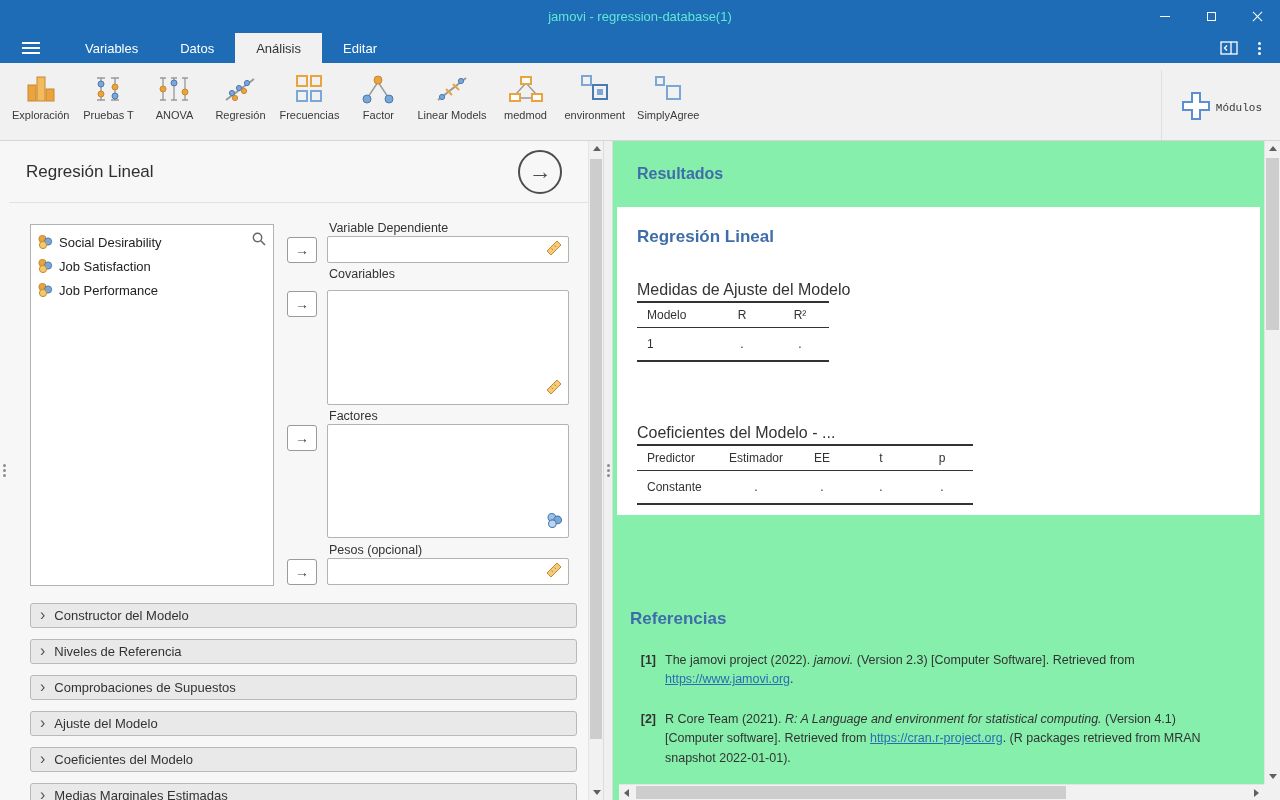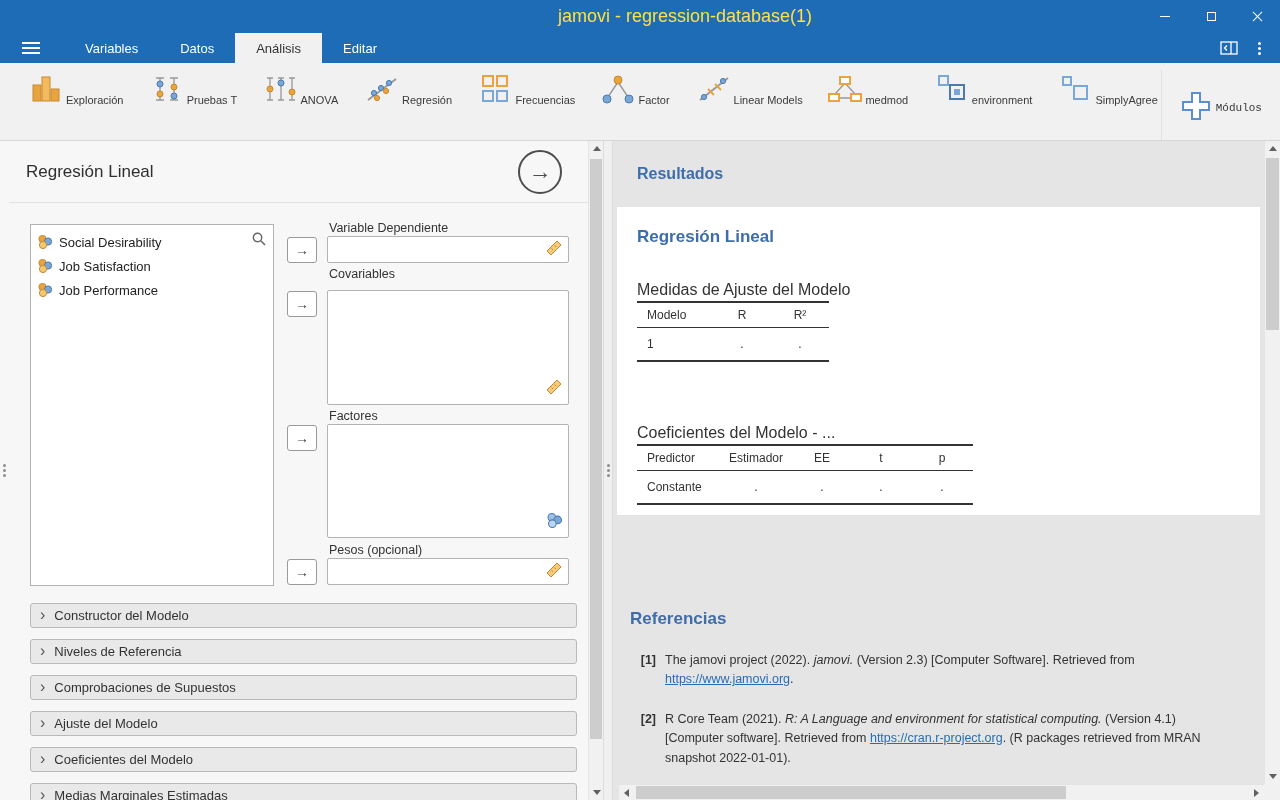--- a/index.html
+++ b/index.html
@@ -2,21 +2,21 @@
 <html><head>
 <meta charset="utf-8">
 <style>
   * { box-sizing: border-box; margin: 0; padding: 0; }
   html,body { width:1280px; height:800px; overflow:hidden; }
   body { font-family:"Liberation Sans","DejaVu Sans",sans-serif; background:#fff; color:#333; }
   .app { width:1280px; height:800px; display:flex; flex-direction:column; overflow:hidden; }
 
   
   .titlebar { height:33px; background:#1e6cb5; position:relative; display:flex; align-items:center; flex:0 0 auto; }
-  .titlebar-title { position:absolute; left:50%; transform:translateX(-50%); color:#fde047; font-size:18px; white-space:nowrap;margin-left:45px; }
+  .titlebar-title { position:absolute; left:50%; transform:translateX(-50%); color:#5eead4; font-size:13px; white-space:nowrap; }
   .winbtns { margin-left:auto; display:flex; height:100%; }
   .winbtn { width:46px; height:100%; display:flex; align-items:center; justify-content:center; }
   .glyph-min { width:10px; height:1px; background:#fff; }
   .glyph-max { width:9px; height:9px; border:1px solid #fff; }
   .glyph-close { position:relative; width:11px; height:11px; }
   .glyph-close::before,.glyph-close::after { content:""; position:absolute; left:5px; top:-1px; width:1px; height:13px; background:#fff; }
   .glyph-close::before { transform:rotate(45deg); }
   .glyph-close::after { transform:rotate(-45deg); }
 
   
@@ -25,21 +25,21 @@
   .hamburger i { display:block; width:18px; height:2px; background:#fff; }
   .tab { padding:0 21px; display:flex; align-items:center; color:#fff; font-size:13px; }
   .tab.active { background:#f1f1f1; color:#333; }
   .menubar-right { margin-left:auto; display:flex; align-items:center; gap:4px; padding-right:8px; }
   .mb-icon { width:26px; height:24px; display:flex; align-items:center; justify-content:center; }
   .kebab { display:flex; flex-direction:column; gap:2px; }
   .kebab i { width:3px; height:3px; border-radius:50%; background:#fff; display:block; }
 
   
   .ribbon { height:78px; background:#f1f1f1; border-bottom:1px solid #d5d5d5; display:flex; align-items:flex-start; padding:7px 4px 0 6px; flex:0 0 auto; }
-  .ribbon-item { min-width:66px; padding:2px 6px 0; display:flex; align-items:flex-end;margin-left:14px; }
+  .ribbon-item { min-width:66px; padding:2px 6px 0; display:flex; flex-direction:column; align-items:center; }
   .ribbon-item .ric { flex:0 0 auto; }
   .ribbon-label { font-size:11px; color:#3a3a3a; margin-top:3px; white-space:nowrap; }
   .ribbon-spacer { flex:1; }
   .ribbon-modules { border-left:1px solid #e0e0e0; align-self:stretch; padding:2px 14px 0; display:flex; flex-direction:row; align-items:center;font-family:Liberation Mono, monospace; }
 
   
   .main { flex:1; display:flex; min-height:0; }
   .side-strip { width:9px; background:#f7f7f7; display:flex; align-items:center; justify-content:center; }
   .center-strip { width:10px; background:#f0f0f0; border-left:1px solid #dcdcdc; border-right:1px solid #dcdcdc; display:flex; align-items:center; justify-content:center; }
   .dots i { display:block; width:3px; height:3px; border-radius:50%; background:#8d8d8d; margin:2px 0; }
@@ -65,21 +65,21 @@
   .sb-vtrack { position:absolute; top:15px; bottom:15px; left:0; right:0; }
   .sb-thumb-v { position:absolute; left:1px; right:1px; background:#cdcdcd; }
   .sb-btn { position:absolute; left:0; width:15px; height:15px; display:flex; align-items:center; justify-content:center; }
   .sb-btn.up { top:0; } .sb-btn.down { bottom:0; }
   .tri-up { width:0; height:0; border-left:4px solid transparent; border-right:4px solid transparent; border-bottom:5px solid #606060; }
   .tri-down { width:0; height:0; border-left:4px solid transparent; border-right:4px solid transparent; border-top:5px solid #606060; }
   .tri-left { width:0; height:0; border-top:4px solid transparent; border-bottom:4px solid transparent; border-right:5px solid #606060; }
   .tri-right { width:0; height:0; border-top:4px solid transparent; border-bottom:4px solid transparent; border-left:5px solid #606060; }
 
   
-  .results-panel { flex:1; background:#e5e5e5; position:relative; overflow:hidden; }
+  .results-panel { flex:1; background:#86efac; position:relative; overflow:hidden; }
   .res-title { position:absolute; left:24px; top:24px; font-size:16px; font-weight:bold; color:#3e6da9; }
   .analysis-card { position:absolute; left:4px; top:66px; right:20px; height:308px; background:#fff; padding:20px 20px; }
   .card-title { font-size:17px; font-weight:bold; color:#3e6da9; margin-bottom:34px; }
   .tbl-title { font-size:16px; color:#333; margin-bottom:2px; }
   .jmv-table { border-collapse:collapse; }
   .jmv-table th, .jmv-table td { font-weight:normal; font-size:12px; color:#333; text-align:center; }
   .jmv-table th { padding:5px 10px; }
   .jmv-table td { padding:9px 10px; }
   .jmv-table .c-left { text-align:left; }
   .jmv-table thead tr { border-top:2px solid #333; border-bottom:1px solid #333; }

